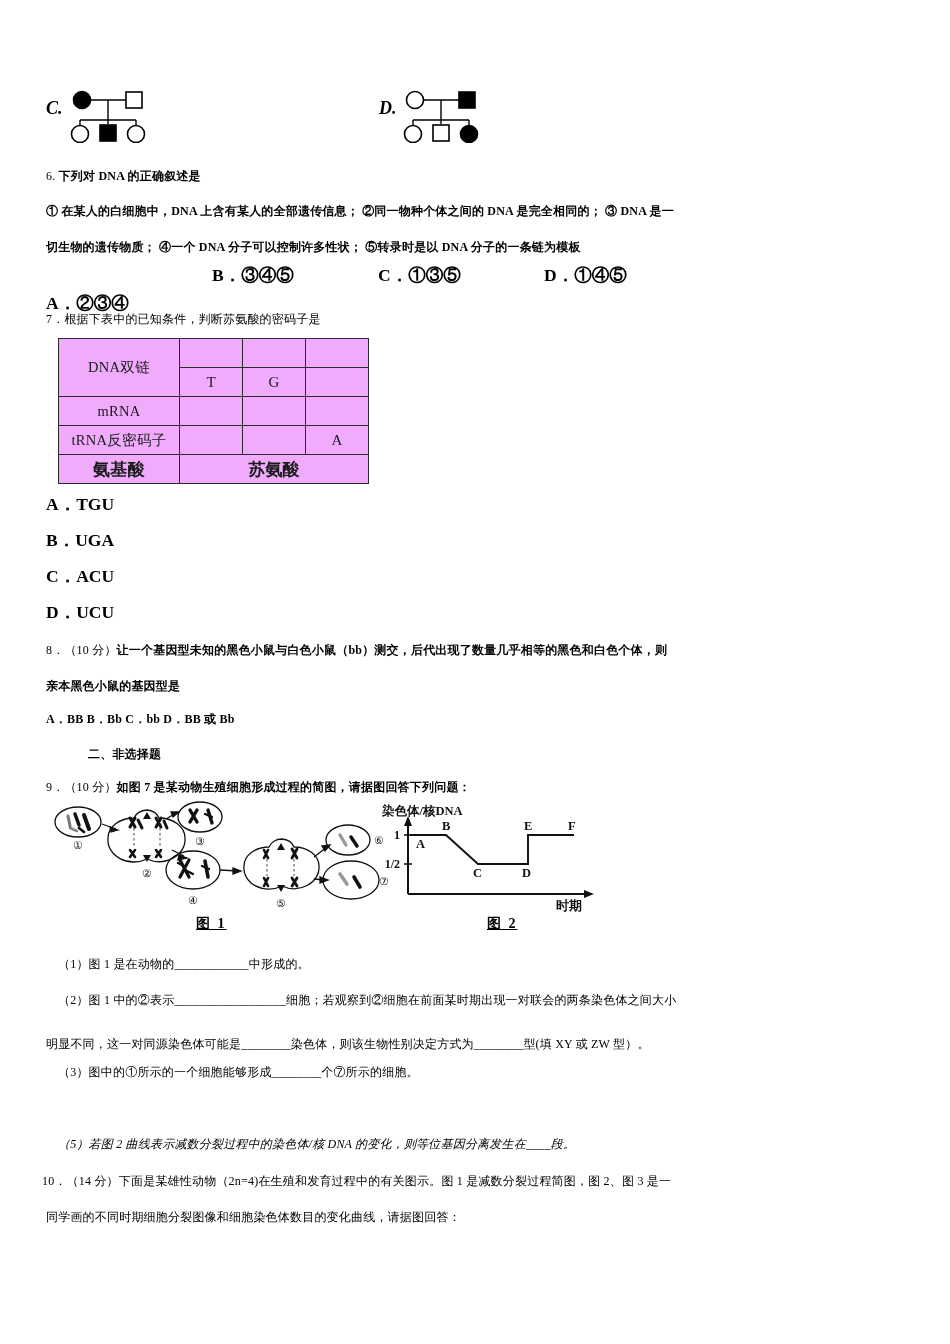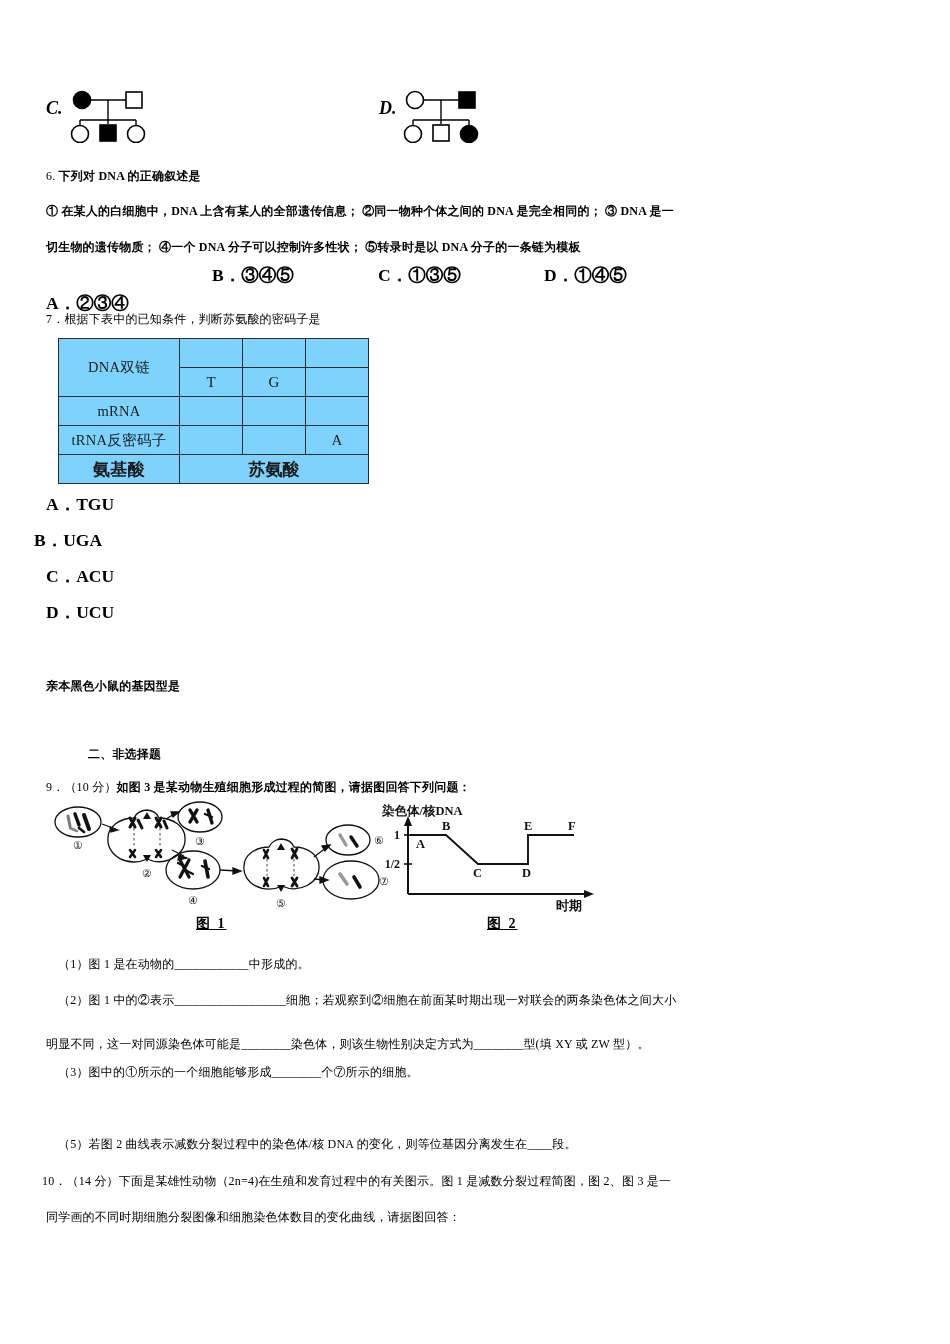--- a/index.html
+++ b/index.html
@@ -39,21 +39,21 @@
     font-style: italic;
     font-family: "Liberation Serif", serif;
   }
   .ped-wrap { position: absolute; }
 
   
   .bio-table {
     position: absolute;
     border-collapse: collapse;
     font-family: "Liberation Serif", serif;
-    background: #7dd3fc;
+    background: #f0abfc;
   }
   .bio-table td {
     border: 1.6px solid #2b2b2b;
     text-align: center;
     vertical-align: middle;
     font-size: 15px;
     height: 26px;
     color: #1a1a1a;
   }
   .bio-table td.lbl {
@@ -177,36 +177,40 @@
     <tr>
       <td class="lbl bigtxt">氨基酸</td>
       <td class="bigtxt" colspan="3">苏氨酸</td>
     </tr>
   </tbody>
     </table>
 
   <div class="blk ans-row bold" style="left:46px; top:492px;">
     <span>A．</span><span>TGU</span>
   </div>
-  <div class="blk ans-row bold" style="left:34px; top:528px;">
+  <div class="blk ans-row bold" style="left:46px; top:528px;">
     <span>B．</span><span>UGA</span>
   </div>
   <div class="blk ans-row bold" style="left:46px; top:564px;">
     <span>C．</span><span>ACU</span>
   </div>
   <div class="blk ans-row bold" style="left:46px; top:600px;">
     <span>D．</span><span>UCU</span>
   </div>
 
+  <div class="blk q-line" style="left:46px; top:631px;">
+    <span>8．</span><span>（10 分）</span><span class="bold">让一个基因型未知的黑色小鼠与白色小鼠（bb）测交，后代出现了数量几乎相等的黑色和白色个体，则</span>
+  </div>
   <div class="blk q-line bold" style="left:46px; top:667px;">亲本黑色小鼠的基因型是</div>
+  <div class="blk q-line bold" style="left:46px; top:700px;">A．BB   B．Bb   C．bb   D．BB 或 Bb</div>
 
   <div class="blk q-line bold" style="left:46px; top:735px;margin-left:42px;">二、非选择题</div>
 
   <div class="blk q-line" style="left:46px; top:768px;">
-    <span>9．</span><span>（10 分）</span><span class="bold">如图 3 是某动物生殖细胞形成过程的简图，请据图回答下列问题：</span>
+    <span>9．</span><span>（10 分）</span><span class="bold">如图 7 是某动物生殖细胞形成过程的简图，请据图回答下列问题：</span>
   </div>
 
   <div class="fig-box" style="left:48px; top:800px;">
     <svg width="340" height="112" viewBox="0 0 340 112">
       <g fill="none" stroke="#111" stroke-width="1.3">
 
         <ellipse cx="30" cy="22" rx="23" ry="15"></ellipse>
 
         <path d="M60 38 a26 20 0 0 1 26 -20 a15 12 0 0 1 13 -8 a13 11 0 0 1 12 8 a26 20 0 0 1 26 20 a26 22 0 0 1 -38 21 a26 22 0 0 1 -39 -21 z"></path>
 
@@ -340,20 +344,20 @@
 
       <text x="178" y="108" font-family="Liberation Serif, serif" font-size="13" font-weight="bold" fill="#111">时期</text>
     </svg>
   </div>
   <div class="fig-caption" style="left:487px; top:915px;">图 2</div>
 
   <div class="blk q-line" style="left:58px; top:945px;">（1）图 1 是在动物的____________中形成的。</div>
   <div class="blk q-line" style="left:58px; top:981px;">（2）图 1 中的②表示__________________细胞；若观察到②细胞在前面某时期出现一对联会的两条染色体之间大小</div>
   <div class="blk q-line" style="left:46px; top:1025px;">明显不同，这一对同源染色体可能是________染色体，则该生物性别决定方式为________型(填 XY 或 ZW 型）。</div>
   <div class="blk q-line" style="left:58px; top:1053px;">（3）图中的①所示的一个细胞能够形成________个⑦所示的细胞。</div>
-  <div class="blk q-line" style="left:58px; top:1125px;">（5）若图 2 曲线表示减数分裂过程中的染色体/核 DNA 的变化，则等位基因分离发生在____段。</div>
+  <div class="blk q-line" style="left:58px; top:1125px;font-style:italic;">（5）若图 2 曲线表示减数分裂过程中的染色体/核 DNA 的变化，则等位基因分离发生在____段。</div>
 
   <div class="blk q-line" style="left:42px; top:1162px;">
     <span>10．</span><span>（14 分）</span><span>下面是某雄性动物（2n=4)在生殖和发育过程中的有关图示。图 1 是减数分裂过程简图，图 2、图 3 是一</span>
   </div>
   <div class="blk q-line" style="left:46px; top:1198px;">同学画的不同时期细胞分裂图像和细胞染色体数目的变化曲线，请据图回答：</div>
 
 </div>
 
 </body></html>

